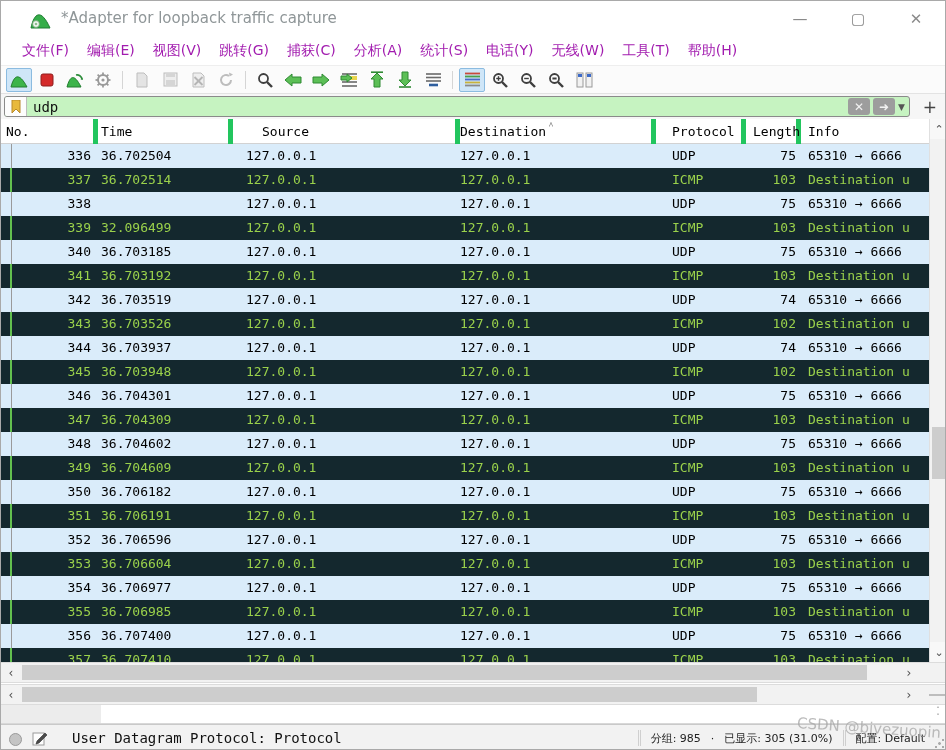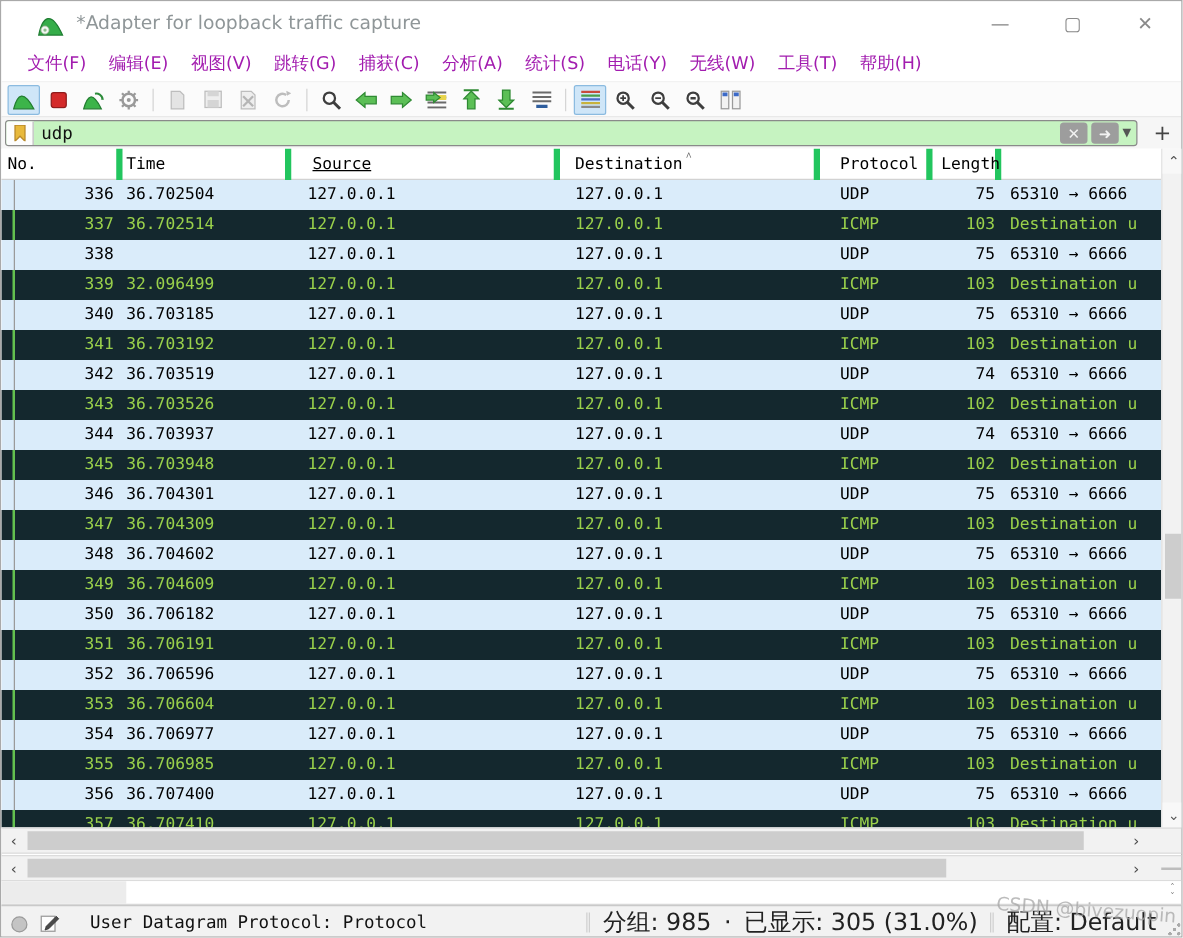--- a/index.html
+++ b/index.html
@@ -83,21 +83,21 @@
   .cp-spin { position:absolute; right:2px; top:1px; width:14px; height:16px; color:#777; font-size:7px;
     display:flex; flex-direction:column; align-items:center; justify-content:center; line-height:7px; }
 
   
   .statusbar { position:absolute; left:0; top:723px; width:946px; height:27px; background:#f2f2f2;
     border-top:1px solid #c9c9c9; display:flex; align-items:center; font-size:13px; color:#111; }
   .sb-left { display:flex; align-items:flex-end; gap:10px; padding-left:8px; }
   .expert-dot { width:13px; height:13px; border-radius:50%; background:#c4c4c4; border:1px solid #9a9a9a; }
   .sb-text { font-family:"DejaVu Sans Mono", monospace; font-size:14px; margin-left:14px; }
   .sb-right { margin-left:auto; display:flex; align-items:center; gap:10px; padding-right:22px;
-    font-size:19px; color:#222; }
+    font-size:11px; color:#222; }
   .sb-sep { width:3px; height:16px; border-left:1px solid #cfcfcf; border-right:1px solid #cfcfcf; }
   .watermark { position:absolute; right:6px; top:-6px; color:rgba(165,165,165,.75); font-size:15px;
     transform:rotate(4deg); pointer-events:none; white-space:nowrap; }
   .grip { position:absolute; right:2px; bottom:2px; width:11px; height:11px;
     background:
       radial-gradient(circle at 9px 2px, #aaa 1.3px, transparent 1.5px),
       radial-gradient(circle at 9px 9px, #aaa 1.3px, transparent 1.5px),
       radial-gradient(circle at 2px 9px, #aaa 1.3px, transparent 1.5px),
       radial-gradient(circle at 5.5px 5.5px, #aaa 1.3px, transparent 1.5px); }
 </style>
@@ -304,24 +304,25 @@
       <div class="ff-btn">➜</div>
       <div class="ff-caret">▼</div>
     </div>
     <div class="plus-btn">+</div>
   </div>
 
   <div class="packetlist">
     <div class="plist-head">
       <div class="hcell" style="left:0;width:97px;padding-left:5px;">No.</div>
       <div class="hcell" style="left:97px;width:135px;padding-left:3px;">Time</div>
-      <div class="hcell" style="left:236px;width:211px;padding-left:13px;text-decoration:underline;">Source</div>
+      <div class="hcell" style="left:248px;width:211px;padding-left:13px;">Source</div>
       <div class="hcell" style="left:443px;width:212px;padding-left:16px;">Destination</div>
       <div class="hcell" style="left:655px;width:90px;padding-left:16px;">Protocol</div>
       <div class="hcell" style="left:745px;width:55px;padding-left:7px;">Length</div>
+      <div class="hcell" style="left:800px;width:128px;padding-left:7px;border-right:none;">Info</div>
       <div class="sort-ind">＾</div>
     </div>
     <div class="rows" id="rows">
         <div class="prow udp">
           <div class="gutter"></div>
           <div class="cell c-no">336</div>
           <div class="cell c-time">36.702504</div>
           <div class="cell c-src">127.0.0.1</div>
           <div class="cell c-dst">127.0.0.1</div>
           <div class="cell c-proto">UDP</div>

